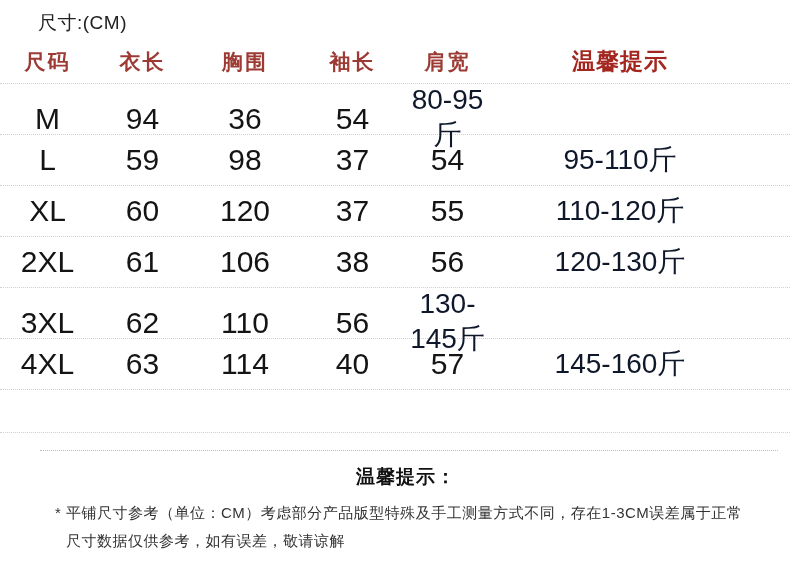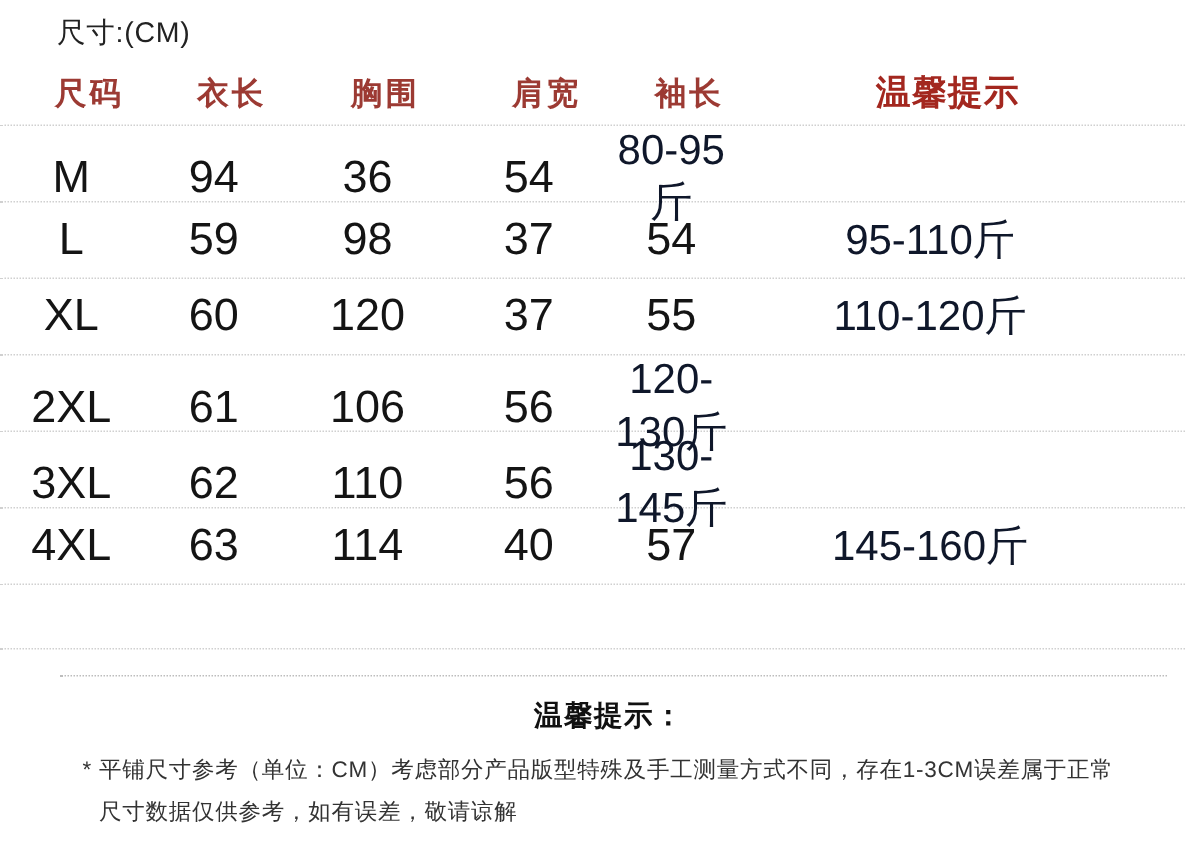--- a/index.html
+++ b/index.html
@@ -19,21 +19,21 @@
     color: #222222;
     letter-spacing: 0.5px;
   }
   .size-table { margin-top: 4px; }
   .row {
     display: grid;
     grid-template-columns: 95px 95px 110px 105px 85px 260px;
     align-items: center;
     border-bottom: 1px dotted #d0d0d0;
   }
-  .header-row { height: 43px; padding-left: 12px; }
+  .header-row { height: 43px; }
   .data-row { height: 50px; }
   .cell { text-align: center; }
   .h {
     font-size: 21px;
     font-weight: bold;
     color: #9c3a33;
     letter-spacing: 2px;
   }
   .h.hl {
     font-size: 23px;
@@ -80,22 +80,22 @@
 <div class="page">
 
   <div class="title">尺寸:(CM)</div>
 
   <div class="size-table">
 
     <div class="row header-row">
       <div class="cell h">尺码</div>
       <div class="cell h">衣长</div>
       <div class="cell h">胸围</div>
+      <div class="cell h">袖长</div>
       <div class="cell h">肩宽</div>
-      <div class="cell h">袖长</div>
       <div class="cell h hl">温馨提示</div>
     </div>
 
     <div class="row data-row">
       <div class="cell num">M</div>
       <div class="cell num">94</div>
       <div class="cell num">36</div>
       <div class="cell num">54</div>
       <div class="cell weight">80-95斤</div>
     </div>
@@ -115,20 +115,21 @@
       <div class="cell num">120</div>
       <div class="cell num">37</div>
       <div class="cell num">55</div>
       <div class="cell weight">110-120斤</div>
     </div>
 
     <div class="row data-row">
       <div class="cell num">2XL</div>
       <div class="cell num">61</div>
       <div class="cell num">106</div>
+      <div class="cell num">38</div>
       <div class="cell num">56</div>
       <div class="cell weight">120-130斤</div>
     </div>
 
     <div class="row data-row">
       <div class="cell num">3XL</div>
       <div class="cell num">62</div>
       <div class="cell num">110</div>
       <div class="cell num">56</div>
       <div class="cell weight">130-145斤</div>

